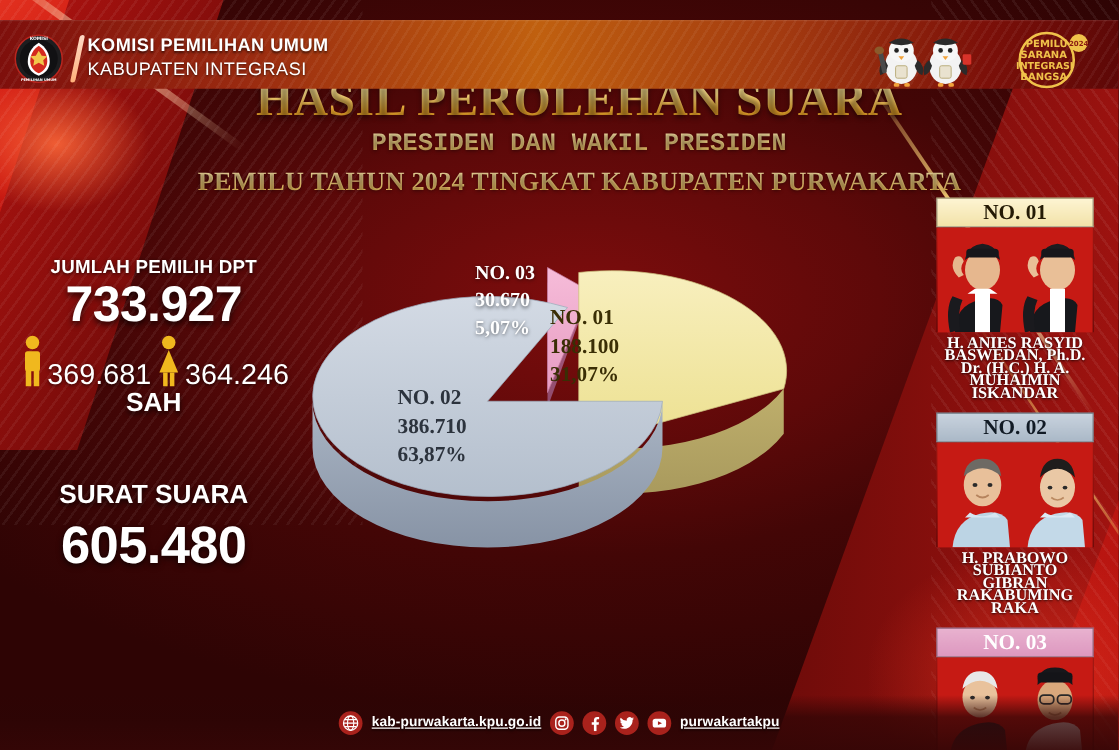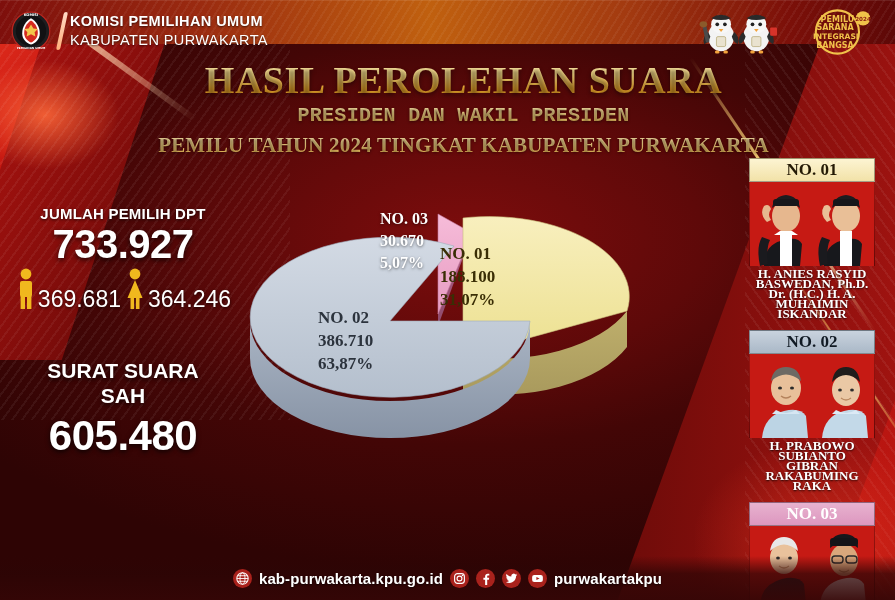--- a/index.html
+++ b/index.html
@@ -42,21 +42,21 @@
     background:linear-gradient(90deg,rgba(255,215,120,0),#ffd97a 40%,#ffeab0 60%,rgba(255,215,120,0));
     transform:rotate(56deg); transform-origin:right center; opacity:.95; }
   .goldline2{ right:-30px; top:470px; width:260px; height:2px;
     background:linear-gradient(90deg,rgba(255,215,120,0),#f7c96a,rgba(255,215,120,0));
     transform:rotate(56deg); transform-origin:right center; opacity:.8; }
   .cornerglow{ right:-60px; bottom:-40px; width:260px; height:200px;
     background:radial-gradient(ellipse at center,#e8341f 0%,rgba(180,20,15,0) 72%); opacity:.55;}
 
   
   #header{
-    position:absolute; left:0; top:0; width:895px; height:44px; z-index:6;
+    position:absolute; left:0; top:16px; width:895px; height:55px; z-index:6;
     background:linear-gradient(90deg,#7e0f0c 0%,#9a2a10 22%,#c0600f 48%,#a33a10 70%,#7c1009 88%,#5d0807 100%);
     box-shadow:0 1px 0 rgba(255,255,255,.09) inset;
   }
   #header .hstripes{ position:absolute; inset:0;
     background:repeating-linear-gradient(122deg, rgba(255,255,255,.05) 0 2px, rgba(0,0,0,0) 2px 7px);}
   .kpu-logo{ position:absolute; left:8px; top:11px; width:46px; height:40px; }
   .hdiv{ position:absolute; left:60px; top:12px; width:4px; height:38px;
          background:linear-gradient(180deg,#ffd9c6,#ffb07a); transform:skewX(-12deg); border-radius:2px;}
   .htext{ position:absolute; left:70px; top:12px; color:#ffffff;
           text-shadow:0 1px 2px rgba(0,0,0,.6); letter-spacing:.4px;}
@@ -118,22 +118,22 @@
           border-left:1px solid rgba(0,0,0,.3); border-right:1px solid rgba(0,0,0,.3);}
   .c3 .photo{ height:78px; }
   .names{ margin-top:3px; text-align:center; color:#ffffff;
           font-family:"Liberation Serif", serif; font-weight:700; font-size:13px; line-height:10px;
           text-shadow:0 1px 2px rgba(0,0,0,.8);}
 
   
   #footer{ position:absolute; left:0; bottom:0; width:895px; height:44px; z-index:7;
            background:linear-gradient(180deg,rgba(40,4,4,.0) 0%,rgba(45,5,5,.75) 40%,rgba(52,6,6,.95) 100%);
            display:flex; align-items:center; justify-content:center; gap:7px;}
-  .f-text{ color:#ffffff; font-size:15px; font-weight:700; letter-spacing:.1px;
-           text-shadow:0 1px 2px rgba(0,0,0,.7);}
+  .f-text{ color:#ffffff; font-size:11px; font-weight:700; letter-spacing:.1px;
+           text-shadow:0 1px 2px rgba(0,0,0,.7);text-decoration:underline;}
   .f-ico{ width:19px; height:19px; border-radius:50%; background:#a9221c;
           display:flex; align-items:center; justify-content:center; flex:0 0 auto;}
   .f-ico svg{ display:block; }
 </style>
 </head>
 <body>
 
 <div id="stage">
 
   <div class="diag d-left1"></div>
@@ -159,21 +159,21 @@
         <path d="M50 24 C61 31 67 42 67 55 C67 67 59 75 50 79 C41 75 33 67 33 55 C33 42 39 31 50 24 Z" fill="#d42a1e"></path>
         <path d="M50 34 l6 10 11 1 -8 8 2 11 -11-6 -11 6 2-11 -8-8 11-1 Z" fill="#f2c64a"></path>
         <text x="50" y="13" text-anchor="middle" font-family="DejaVu Sans, sans-serif" font-size="9" font-weight="bold" fill="#ffffff">KOMISI</text>
         <text x="50" y="95" text-anchor="middle" font-family="DejaVu Sans, sans-serif" font-size="7" font-weight="bold" fill="#ffffff">PEMILIHAN UMUM</text>
       </svg>
     </div>
 
     <div class="hdiv"></div>
     <div class="htext">
       <div class="l1">KOMISI PEMILIHAN UMUM</div>
-      <div class="l2">KABUPATEN PURWAKARTA</div>
+      <div class="l2">KABUPATEN INTEGRASI</div>
     </div>
 
     <div class="mascots">
       <svg viewBox="0 0 120 60" width="92" height="46">
         <g>
           <ellipse cx="34" cy="36" rx="17" ry="19" fill="#f3f3f3"></ellipse>
           <ellipse cx="34" cy="20" rx="13" ry="12" fill="#f7f7f7"></ellipse>
           <path d="M21 12 q13 -9 26 0 q-13 5 -26 0Z" fill="#2a2a2a"></path>
           <circle cx="29" cy="20" r="2.4" fill="#222"></circle>
             <circle cx="39" cy="20" r="2.4" fill="#222"></circle>
@@ -240,22 +240,22 @@
         <svg width="24" height="42" viewBox="0 0 24 42">
           <circle cx="12" cy="6" r="5.4" fill="#f0b81e"></circle>
           <path d="M12 12 L19.5 30 L4.5 30 Z" fill="#f0b81e"></path>
           <rect x="7.5" y="30" width="3.6" height="11" fill="#f0b81e"></rect>
           <rect x="12.9" y="30" width="3.6" height="11" fill="#f0b81e"></rect>
         </svg>
         <span class="gnum">364.246</span>
       </div>
     </div>
 
+    <div class="sah-label" style="margin-top:0">SAH</div>
     <div class="sah-label">SURAT SUARA</div>
-    <div class="sah-label" style="margin-top:0">SAH</div>
     <div class="sah-value">605.480</div>
   </div>
 
   <div id="pie">
     <svg width="420" height="270" viewBox="0 0 420 270">
       <defs>
         <linearGradient id="g01" x1="0" y1="0" x2="0" y2="1">
           <stop offset="0" stop-color="#f8efbe"></stop>
             <stop offset="1" stop-color="#ece08f"></stop>
         </linearGradient>

